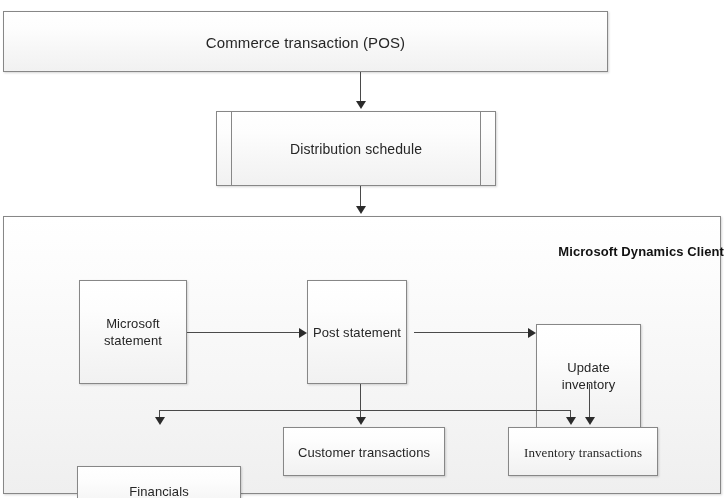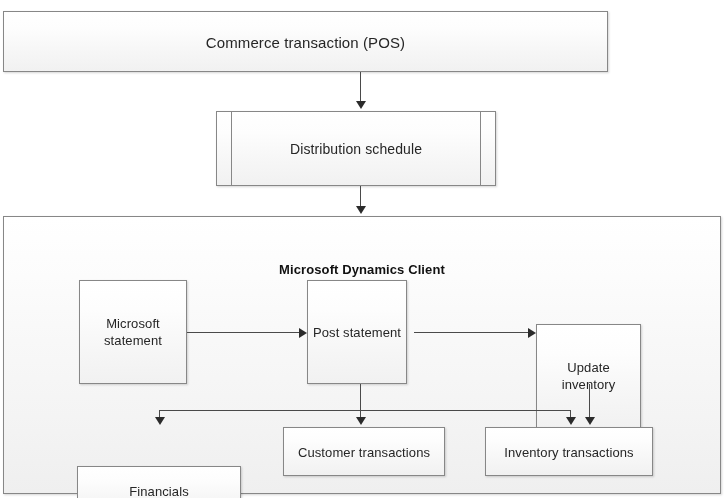--- a/index.html
+++ b/index.html
@@ -76,39 +76,38 @@
     top: 216px;
     width: 718px;
     height: 278px;
     background: linear-gradient(to bottom, #ffffff 0%, #fcfcfc 22%, #f8f8f8 45%, #f4f4f4 72%, #efefef 100%);
   }
   #dynamics-title {
     position: absolute;
     left: 0;
     right: 0;
     top: 244px;
-    text-align: center;
+    text-align: right;
     font-size: 13px;
     font-weight: bold;
     color: #111111;
     letter-spacing: 0.1px;
-    margin-top: 18px;
   }
 
   
   .proc { top: 280px; height: 104px; }
   #calc-box      { left: 79px;  width: 108px; }
   #post-box      { left: 307px; width: 100px; }
   #update-box    { left: 536px; width: 105px; margin-top: 44px; }
 
   
   .out { top: 427px; height: 49px; }
   #financials-box   { left: 77px;  width: 164px; margin-top: 39px; }
   #customer-box     { left: 283px; width: 162px; padding-left: 8px; }
-  #inventory-box    { left: 485px; width: 168px; }
+  #inventory-box    { left: 508px; width: 150px; font-family: Liberation Serif, serif; }
 
   
   .conn {
     position: absolute;
     background: #4a4a4a;
   }
   .conn.v { width: 1px; }
   .conn.h { height: 1px; }
   .arrow-down {
     position: absolute;

